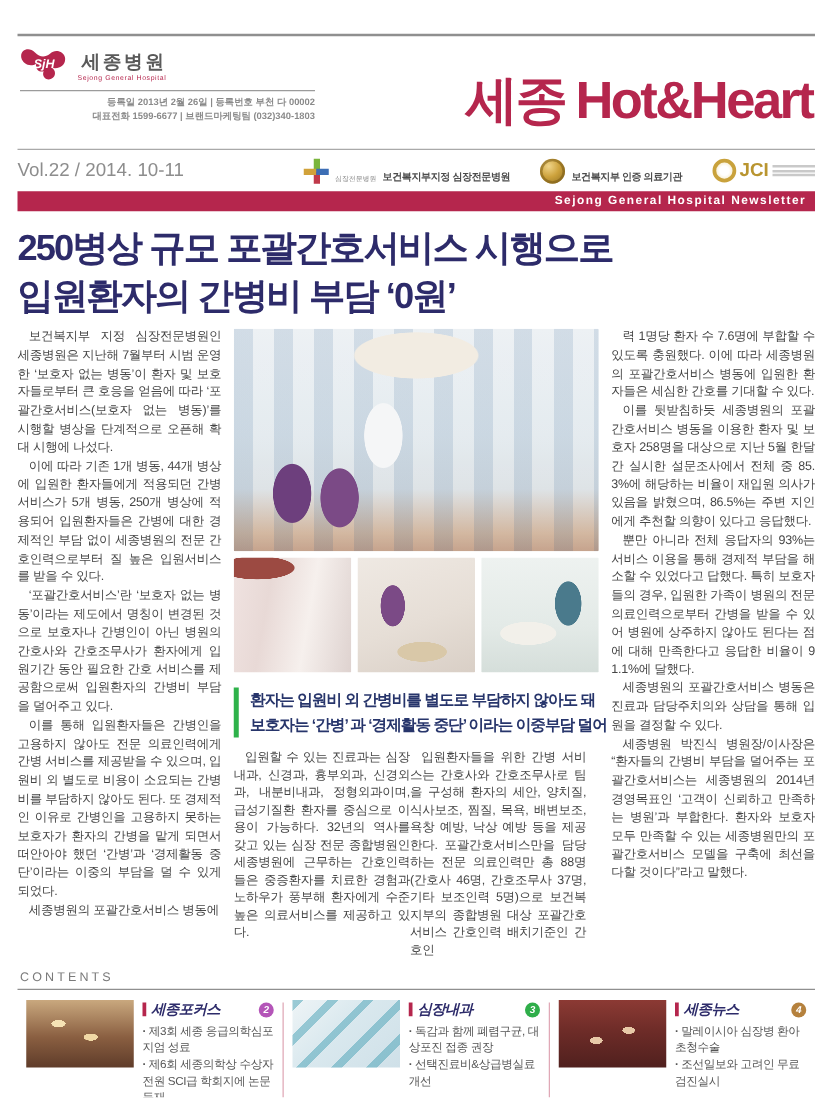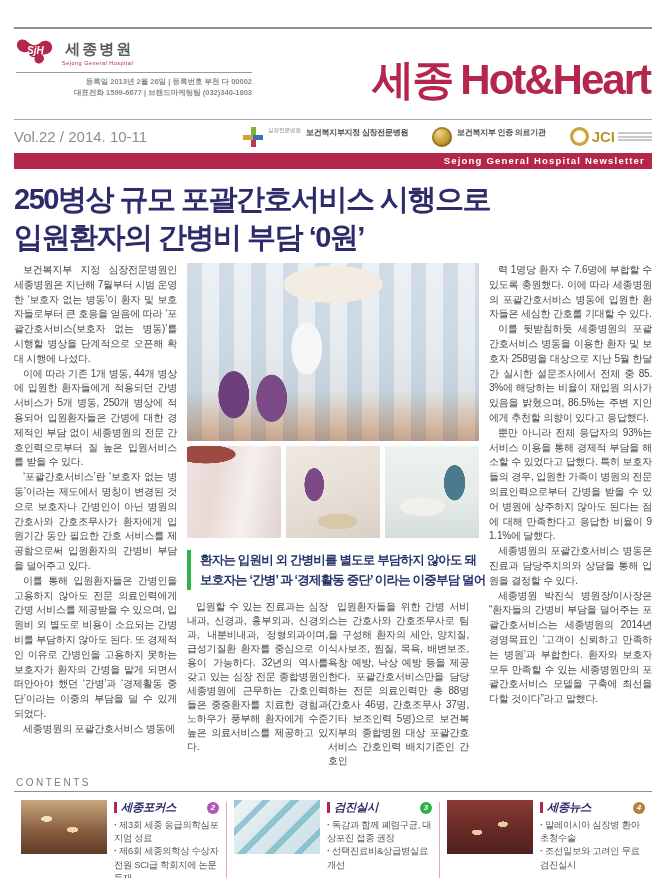--- a/index.html
+++ b/index.html
@@ -18,21 +18,21 @@
   .logo-txt .en{font-size:5.5px;color:#b5264d;letter-spacing:.5px;margin-top:1px;}
   .logo-rule{border-top:1px solid #9b9b9b;margin:4px 0 4px;}
   .pub{font-size:7.5px;color:#8a8a8a;line-height:10.5px;font-weight:bold;}
   .masthead{margin-top:14px;color:#b5264d;font-weight:800;font-size:42px;letter-spacing:-2px;white-space:nowrap;}
   .masthead .ko{margin-right:8px;}
 
   
   .vol-row{display:flex;align-items:center;justify-content:space-between;height:33px;}
   .vol{font-size:15px;color:#8d8d8d;letter-spacing:0;}
   .badges{display:flex;align-items:center;gap:24px;}
-  .badge{display:flex;align-items:flex-start;gap:5px;}
+  .badge{display:flex;align-items:flex-end;gap:5px;}
   .badge-label{font-size:8px;font-weight:bold;color:#4c4c4c;letter-spacing:-.3px;}
   .cross-icon{width:20px;height:20px;position:relative;flex:none;}
   .cross-icon i{position:absolute;display:block;}
   .cross-v1{left:8px;top:0;width:5px;height:10px;background:#7ab53c;}
   .cross-v2{left:8px;top:10px;width:5px;height:10px;background:#c0394a;}
   .cross-h1{left:0;top:8px;width:10px;height:5px;background:#d1a23a;}
   .cross-h2{left:10px;top:8px;width:10px;height:5px;background:#3c6eb5;}
   .icon-caption{font-size:5.5px;color:#888;line-height:6px;}
   .seal{width:20px;height:20px;border-radius:50%;flex:none;
         background:radial-gradient(circle at 35% 30%,#f0d58a 0%,#cda23c 45%,#8a6a1f 100%);
@@ -246,21 +246,21 @@
           </div>
         </div>
 
         <div class="c-divider"></div>
 
         <div class="c-section">
           <div class="c-photo c-photo2"></div>
           <div class="c-text">
             <div class="c-title-row">
               <span class="c-red-bar"></span>
-              <span class="c-title">검진실시</span>
+              <span class="c-title">심장내과</span>
               <span class="c-num" id="num1" style="background: rgb(47, 174, 74);">3</span>
             </div>
             <div class="c-items">
               <div class="c-item">독감과 함께 폐렴구균, 대상포진 접종 권장</div>
               <div class="c-item">선택진료비&amp;상급병실료 개선</div>
             </div>
           </div>
         </div>
 
         <div class="c-divider"></div>

